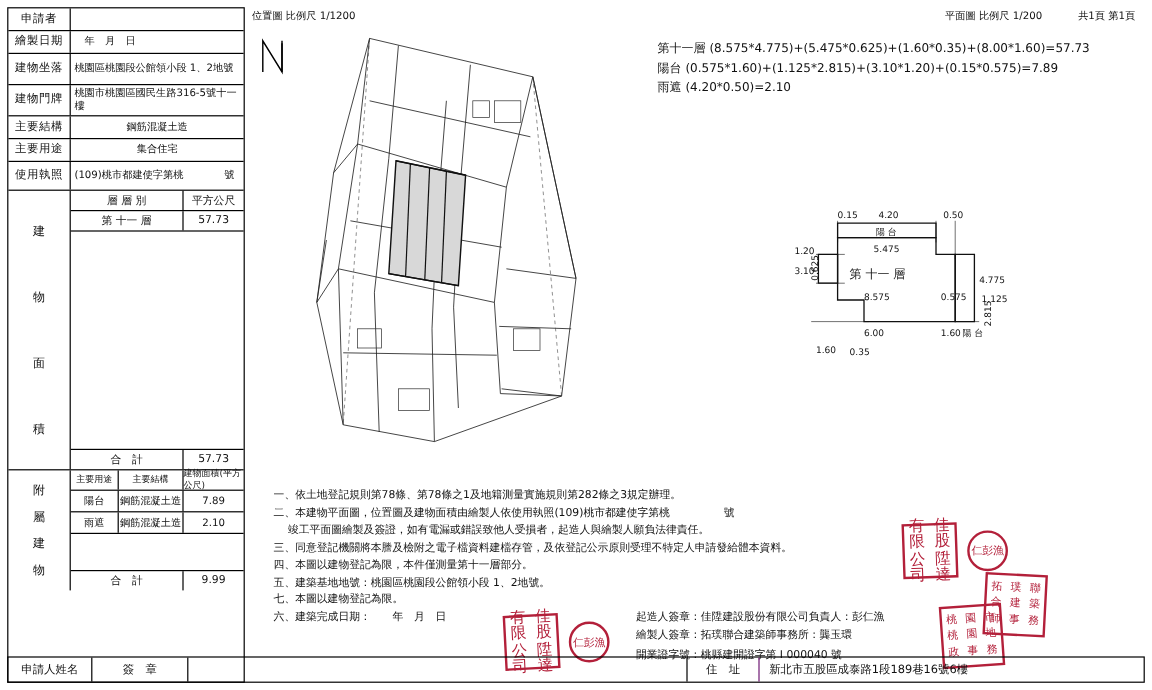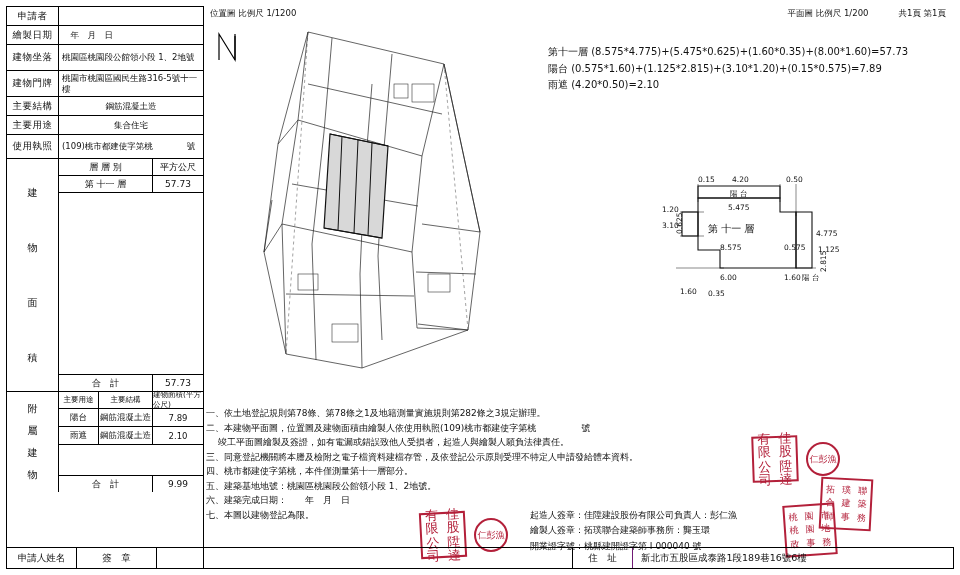--- a/index.html
+++ b/index.html
@@ -149,37 +149,37 @@
   .north {
     position:absolute;
     left: 215px; top: 30px;
     font-size: 22px;
     font-family: "DejaVu Serif", serif;
   }
 
   
   .formula {
     position:absolute;
-    left: 548px; top: 44px;
+    left: 548px; top: 33px;
     width: 400px;
     font-size: 10px;
     line-height: 1.65;
   }
 
   
   .diagram {
     position:absolute;
     left: 660px; top: 172px;
     width: 180px; height: 145px;
   }
 
   
   .notes {
     position:absolute;
-    left: 206px; top: 406px;
+    left: 228px; top: 406px;
     width: 500px;
     font-size: 9px;
     line-height: 1.62;
   }
   .notes div { white-space: nowrap; }
   .notes .wrap2 { padding-left: 12px; }
 
   
   .sigblock {
     position:absolute;
@@ -442,24 +442,24 @@
       <path d="M136 96 L156 96"></path>
     </g>
   </svg>
 </div>
 
 <div class="notes">
   <div>一、依土地登記規則第78條、第78條之1及地籍測量實施規則第282條之3規定辦理。</div>
   <div>二、本建物平面圖，位置圖及建物面積由繪製人依使用執照(109)桃市都建使字第桃　　　　　號</div>
   <div class="wrap2">竣工平面圖繪製及簽證，如有電漏或錯誤致他人受損者，起造人與繪製人願負法律責任。</div>
   <div>三、同意登記機關將本謄及檢附之電子檔資料建檔存管，及依登記公示原則受理不特定人申請發給體本資料。</div>
-  <div>四、桃市都建使字第桃，本件僅測量第十一層部分。</div>
+  <div>四、本圖以建物登記為限，本件僅測量第十一層部分。</div>
   <div>五、建築基地地號：桃園區桃園段公館領小段 1、2地號。</div>
+  <div>七、本圖以建物登記為限。</div>
   <div>六、建築完成日期：　　年　月　日</div>
-  <div>七、本圖以建物登記為限。</div>
 </div>
 
 <div class="sigblock">
   <div>起造人簽章：佳陞建設股份有限公司負責人：彭仁漁</div>
   <div>繪製人簽章：拓璞聯合建築師事務所：龔玉環</div>
   <div>開業證字號：桃縣建開證字第 I 000040 號</div>
 </div>
 
 <div class="stamp stamp-sq" style="left:752px; top:436px; transform:rotate(-2deg);">
   <span>有限</span>

